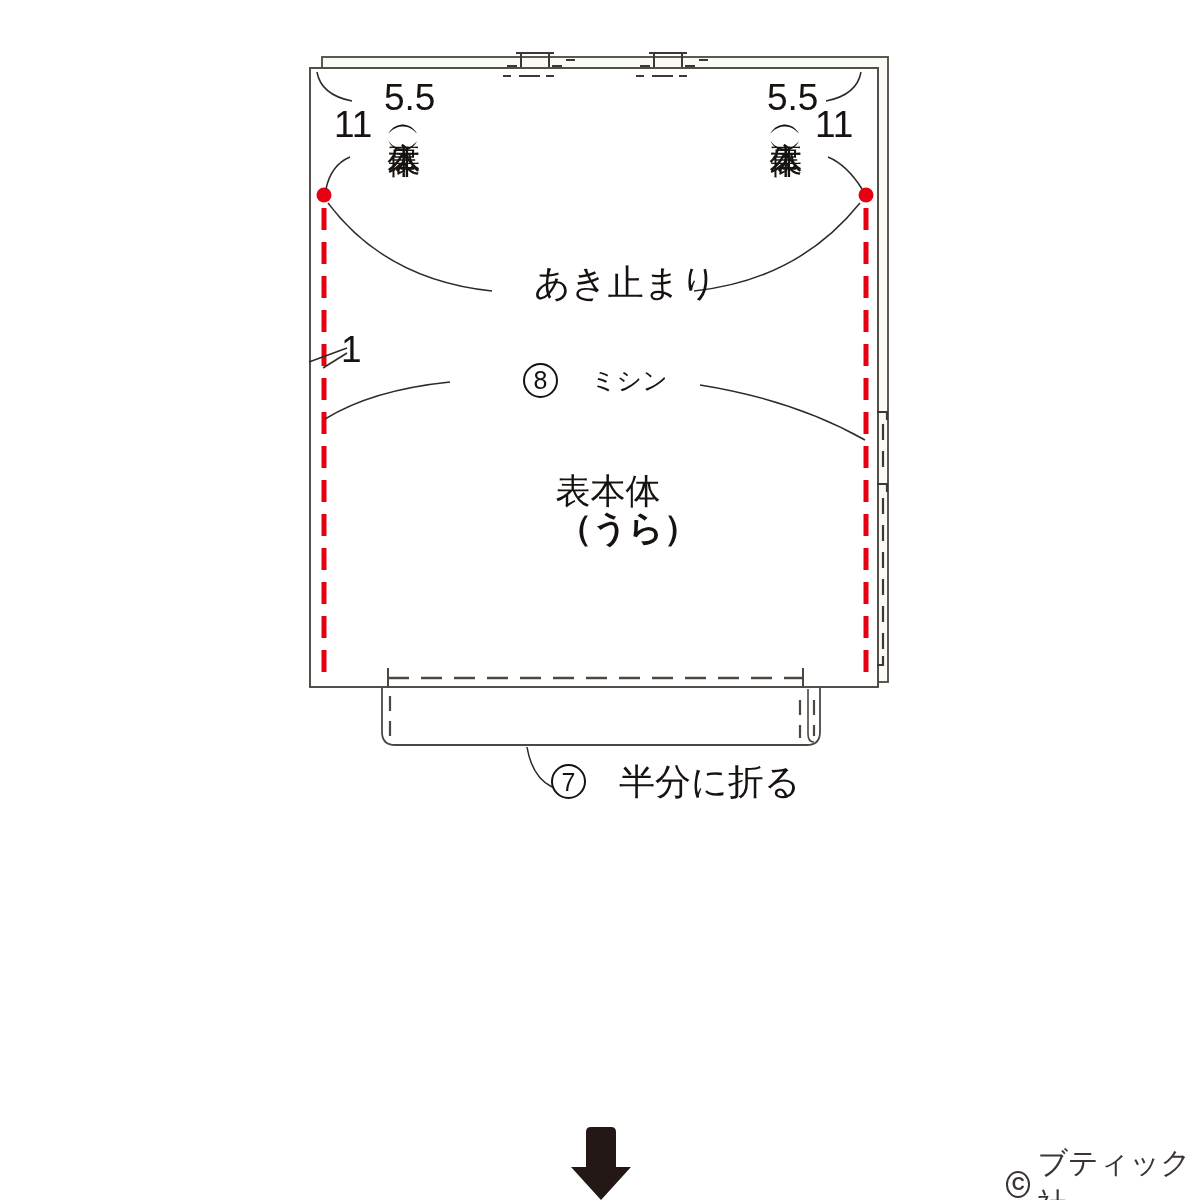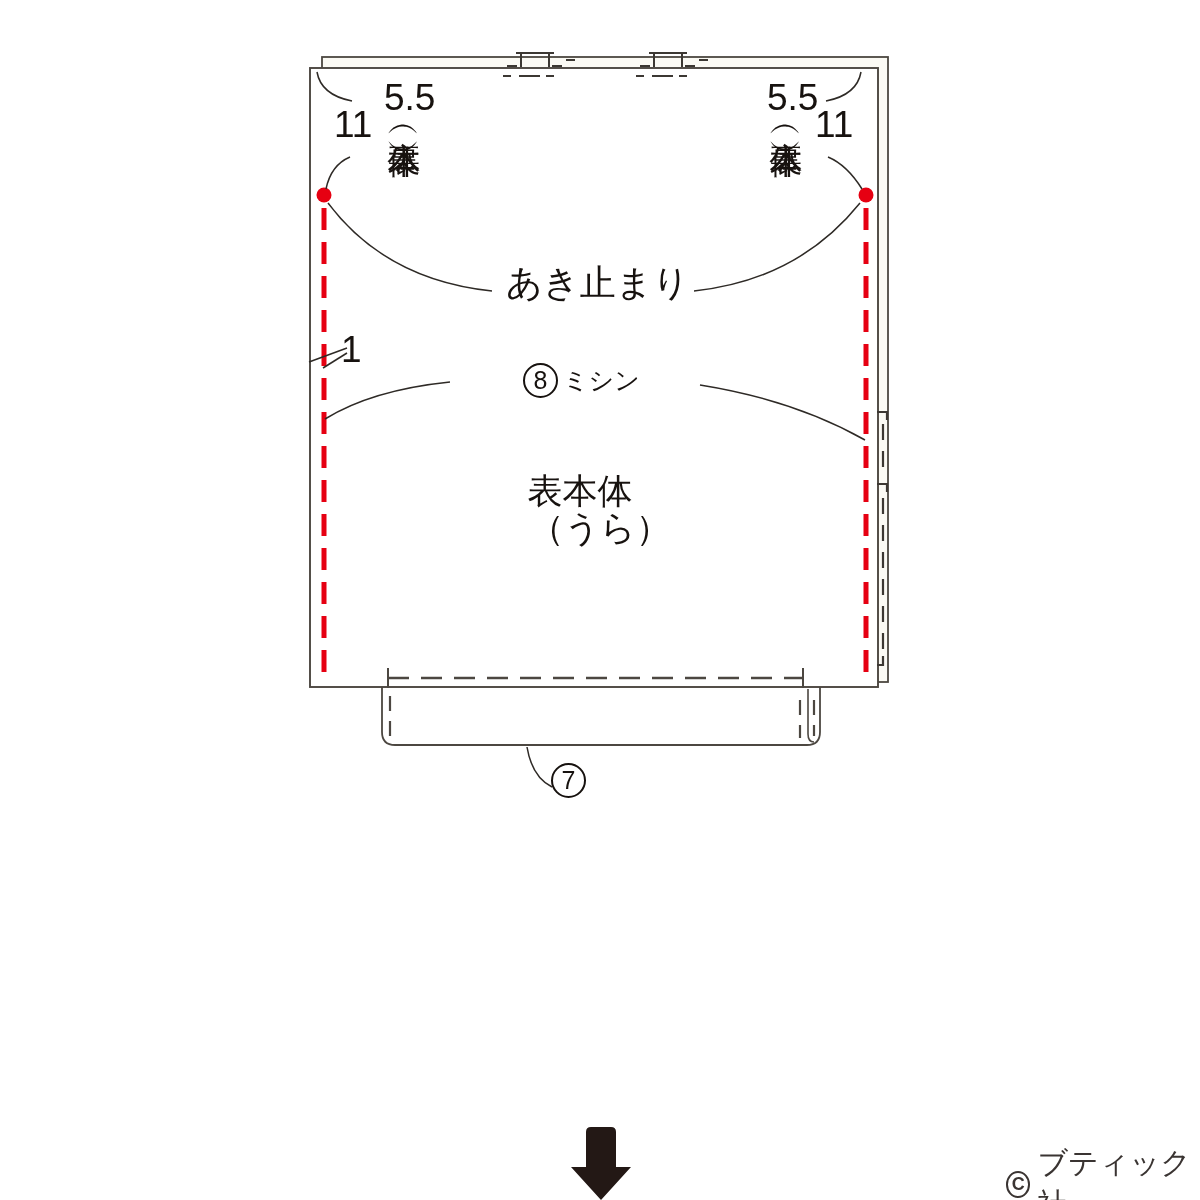--- a/index.html
+++ b/index.html
@@ -5,21 +5,21 @@
   html,body{margin:0;padding:0;}
   body{
     width:1200px;height:1200px;position:relative;background:#ffffff;
     font-family:"Liberation Sans","DejaVu Sans",sans-serif;
     color:#17120f;overflow:hidden;
   }
   #stage{position:absolute;left:0;top:0;width:1200px;height:1200px;border-radius:25px;}
   svg.lineart{position:absolute;left:0;top:0;width:1200px;height:1200px;}
   .lbl{position:absolute;white-space:nowrap;line-height:1.05;color:#17120f;}
   .num{font-size:37px;letter-spacing:0px;}
-  .jp{font-size:34px;}
+  .jp{font-size:34px;margin-left:28px;}
   .vtext{
     writing-mode:vertical-rl;text-orientation:mixed;
     font-size:33px;letter-spacing:2px;line-height:1;
   }
   .row{display:flex;align-items:center;gap:5px;}
   .circle-num{
     display:inline-flex;align-items:center;justify-content:center;
     width:35px;height:35px;border:2px solid #17120f;border-radius:50%;
     font-size:25px;box-sizing:border-box;flex:0 0 auto;
   }
@@ -146,24 +146,25 @@
   <div class="lbl num" style="left:341px;top:331px;">1</div>
 
   <div class="lbl jp" style="left:506px;top:264px;font-size:36px;">あき止まり</div>
 
   <div class="lbl row" style="left:523px;top:363px;">
     <span class="circle-num">8</span>
     <span class="jp" style="font-size:25px;">ミシン</span>
   </div>
 
   <div class="lbl jp" style="left:580px;top:473px;transform:translateX(-50%);font-size:35px;">表本体</div>
-  <div class="lbl jp" style="left:600px;top:510px;transform:translateX(-50%);font-size:35px;">（うら）</div>
+  <div class="lbl jp" style="left:600px;top:510px;transform:translateX(-50%);font-size:35px;font-weight:bold;">（うら）</div>
 
   <div class="lbl row" style="left:551px;top:763px;">
     <span class="circle-num">7</span>
+    <span class="jp" style="font-size:36px;">半分に折る</span>
   </div>
 
   <div class="copyright">
     <span class="csym">C</span>
     <span class="ctext">ブティック社</span>
   </div>
 
 </div>
 
 </body></html>

